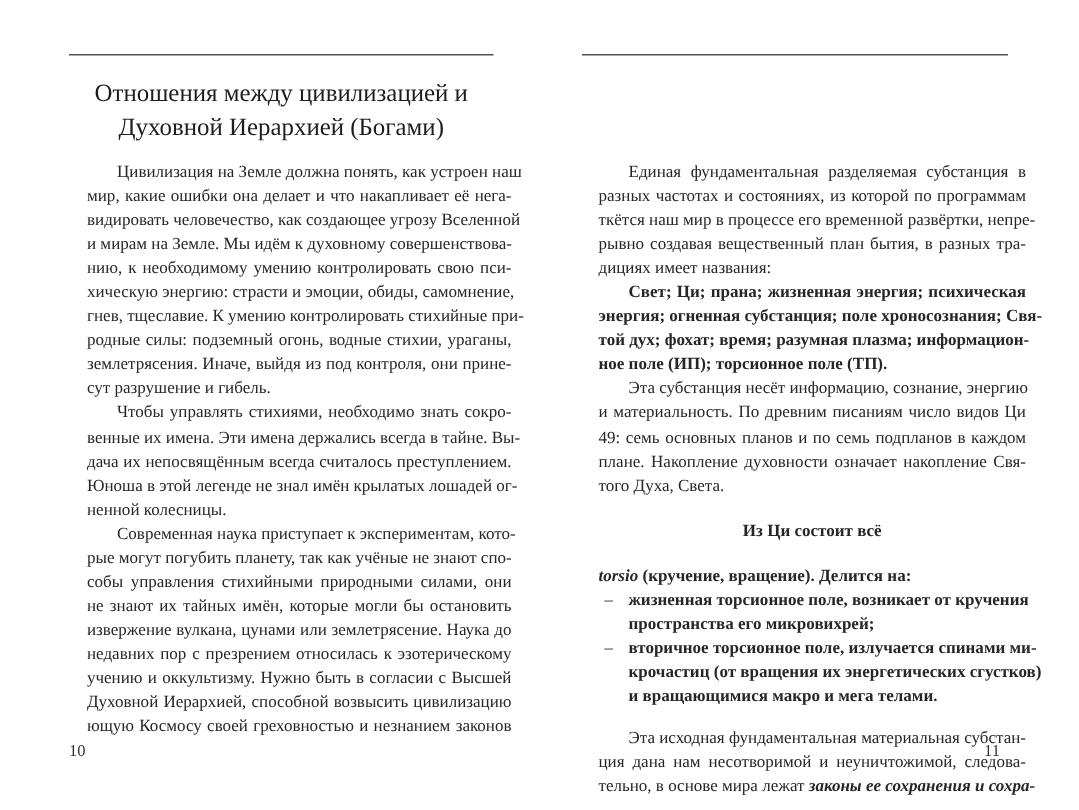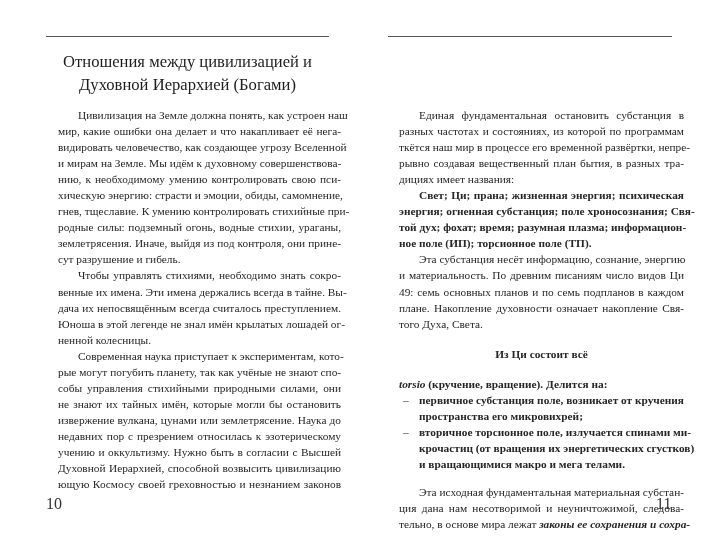--- a/index.html
+++ b/index.html
@@ -24,21 +24,21 @@
   .ln { display:block; white-space:nowrap; text-align:justify; text-align-last:justify; height:16.05px; }
   .ln.last { text-align-last:left; }
   .ln.ind { padding-left:20px; }
   .ln.bold { font-weight:bold; }
   .gap { display:block; height:4px; }
   .subhead { display:block; text-align:center; font-weight:bold; height:16px; margin:14px 0 14px 0; }
   .bullet { position:relative; padding-left:20px; }
   .bullet .dash { position:absolute; left:4px; }
   .it { font-style:italic; }
   .bit { font-weight:bold; font-style:italic; }
-  .pagenum { position:absolute; top:495px; font-size:16px; color:#333;text-align:center; }
+  .pagenum { position:absolute; top:495px; font-size:11px; color:#333;text-align:center; }
   .page-left .pagenum { left:46px; }
   .page-right .pagenum { left:296px; }
 </style>
 </head>
 <body>
 
 <div class="page page-left">
   <div class="rule"></div>
   <div class="title">
     <div>Отношения между цивилизацией и</div>
@@ -76,21 +76,21 @@
       <span class="ln">ющую Космосу своей греховностью и незнанием законов</span>
     </div>
   </div>
   <div class="pagenum">10</div>
 </div>
 
 <div class="page page-right">
   <div class="rule"></div>
   <div class="body">
     <div>
-      <span class="ln ind">Единая фундаментальная остановить субстанция в</span>
+      <span class="ln ind">Единая фундаментальная разделяемая субстанция в</span>
       <span class="ln">разных частотах и состояниях, из которой по программам</span>
       <span class="ln">ткётся наш мир в процессе его временной развёртки, непре-</span>
       <span class="ln">рывно создавая вещественный план бытия, в разных тра-</span>
       <span class="ln last">дициях имеет названия:</span>
     </div>
     <div>
       <span class="ln ind bold">Свет; Ци; прана; жизненная энергия; психическая</span>
       <span class="ln bold">энергия; огненная субстанция; поле хроносознания; Свя-</span>
       <span class="ln bold">той дух; фохат; время; разумная плазма; информацион-</span>
       <span class="ln bold last">ное поле (ИП); торсионное поле (ТП).</span>
@@ -102,21 +102,21 @@
       <span class="ln">плане. Накопление духовности означает накопление Свя-</span>
       <span class="ln last">того Духа, Света.</span>
     </div>
     <span class="subhead">Из Ци состоит всё</span>
     <div>
       <span class="ln last bold"><span class="it">torsio</span><span> (кручение, вращение). Делится на:</span></span>
     </div>
     <div>
       <div class="bullet">
         <span class="dash">–</span>
-        <span class="ln bold">первичное субстанция поле, возникает от кручения</span>
+        <span class="ln bold">жизненная торсионное поле, возникает от кручения</span>
         <span class="ln bold last">пространства его микровихрей;</span>
       </div>
       <div class="bullet">
         <span class="dash">–</span>
         <span class="ln bold">вторичное торсионное поле, излучается спинами ми-</span>
         <span class="ln bold">крочастиц (от вращения их энергетических сгустков)</span>
         <span class="ln bold last">и вращающимися макро и мега телами.</span>
       </div>
     </div>
     <span class="gap" style="height:12px;"></span>

